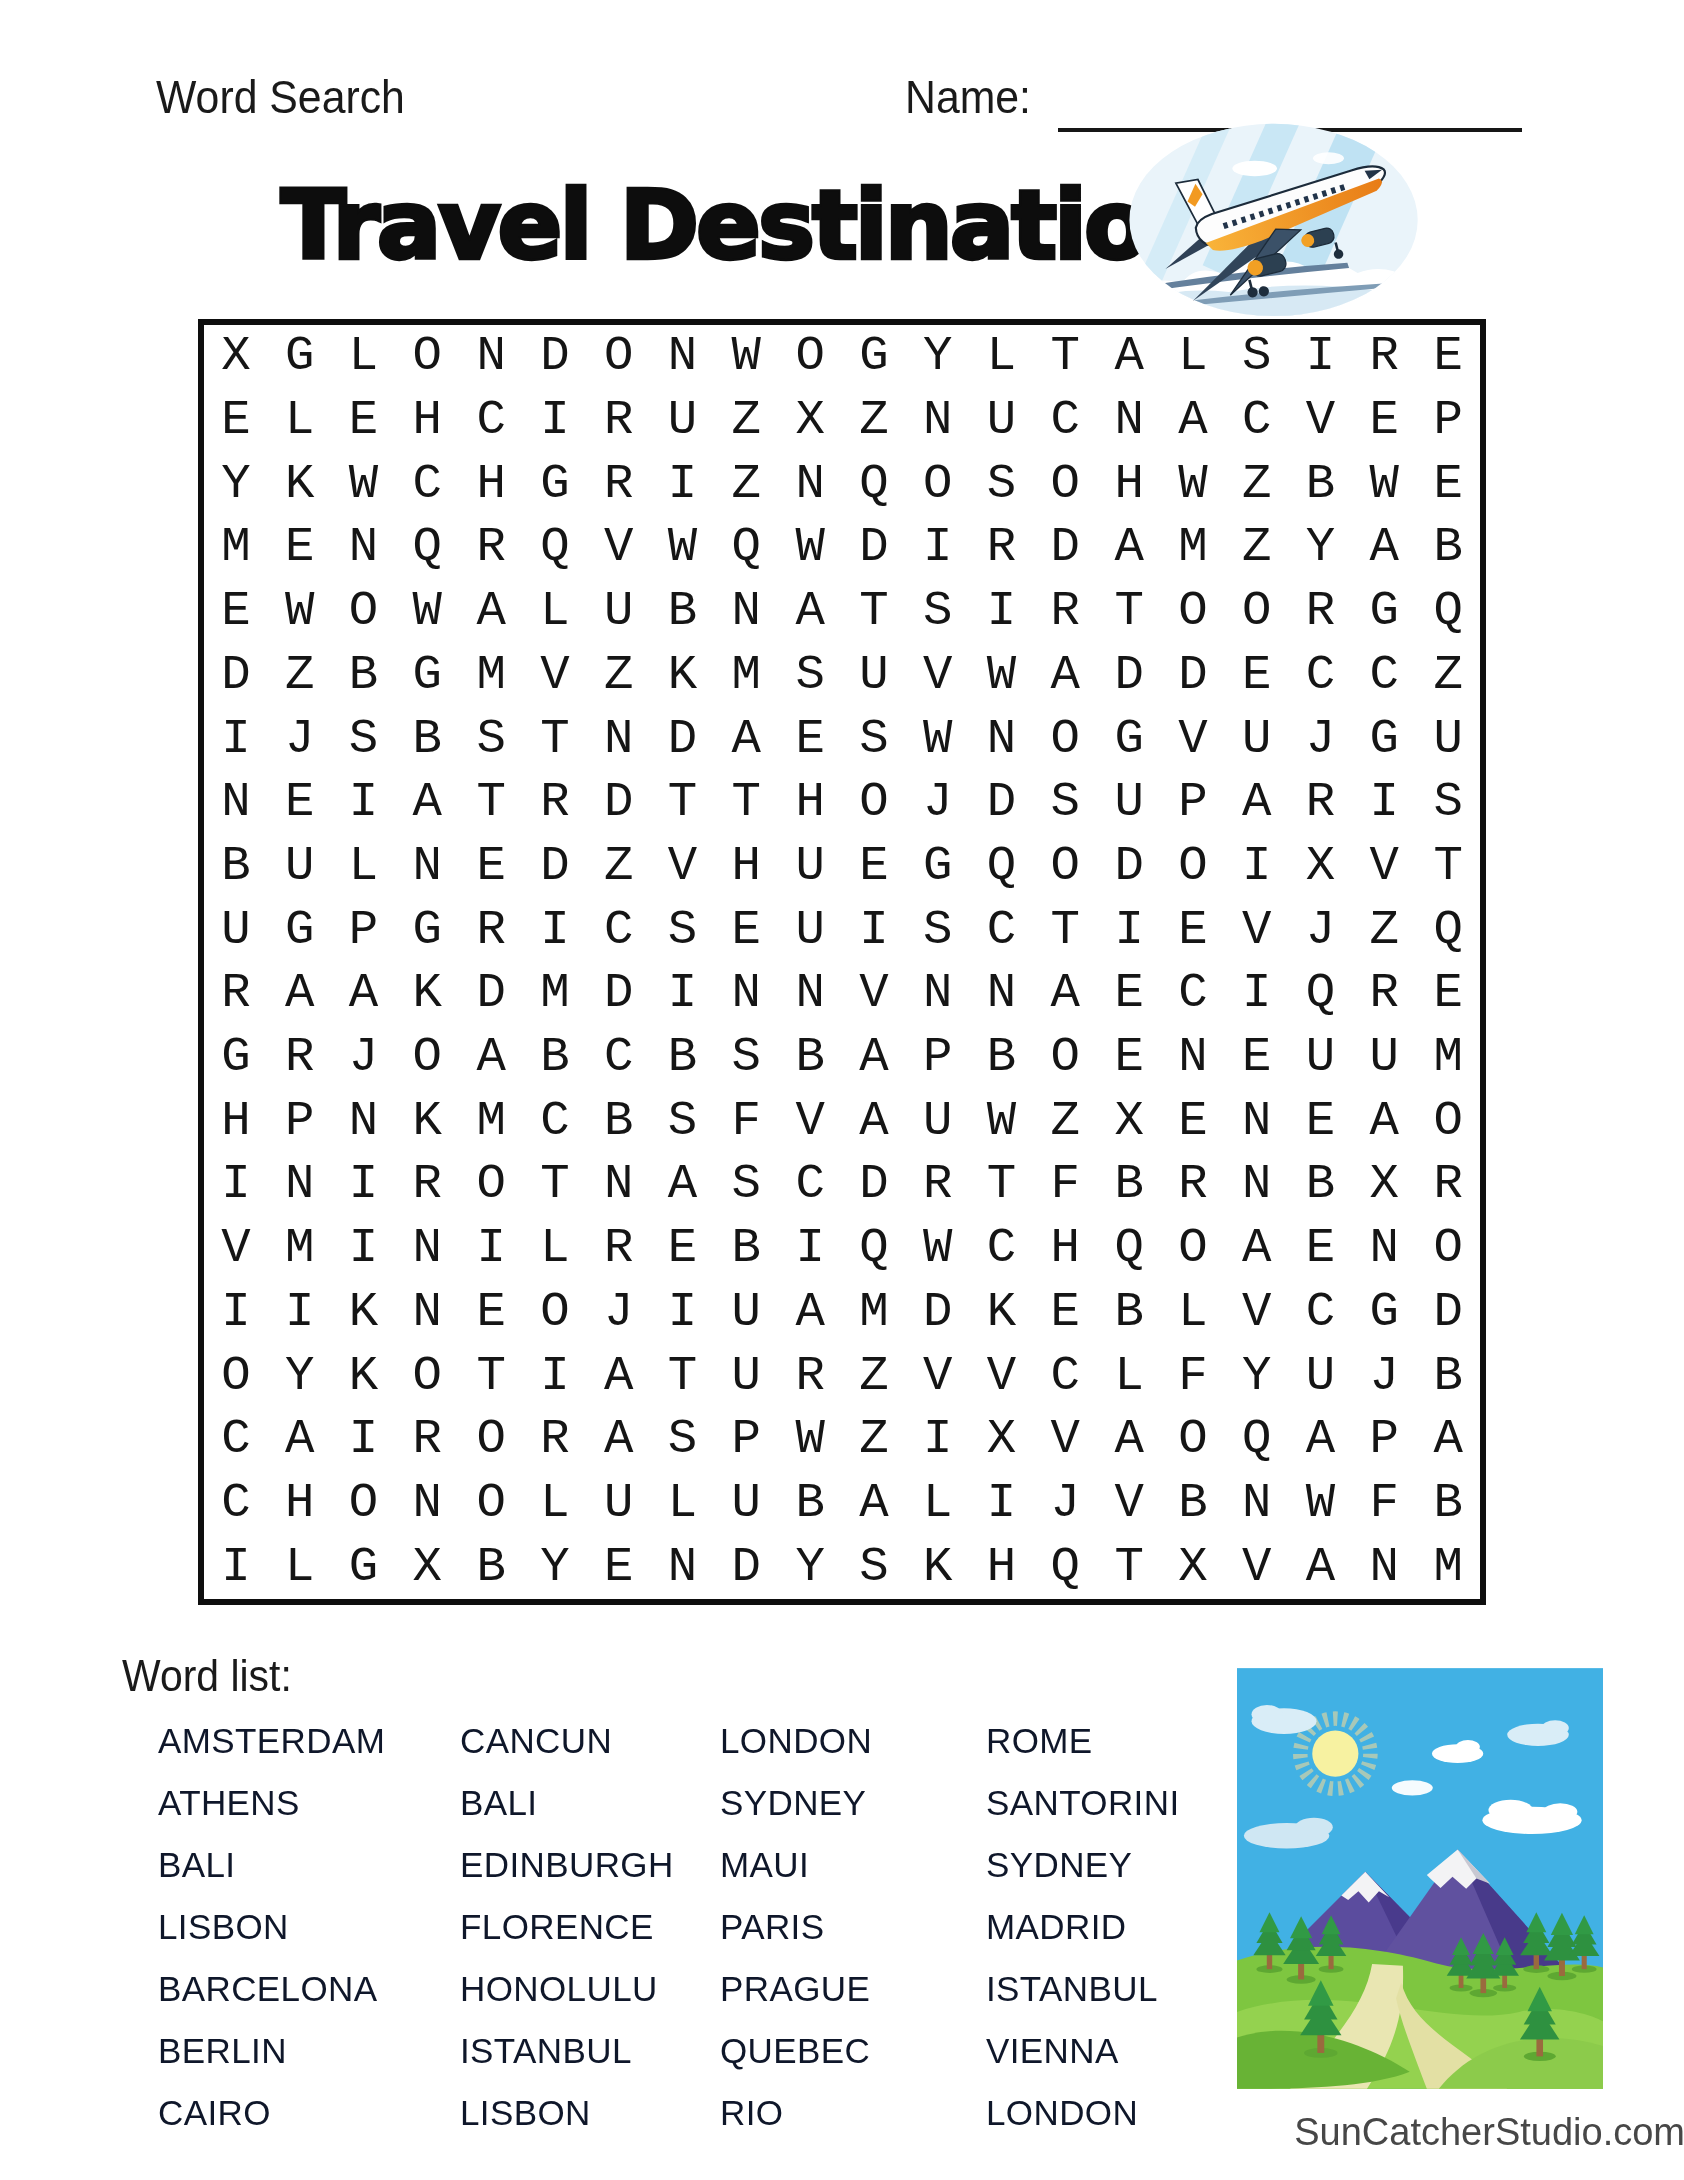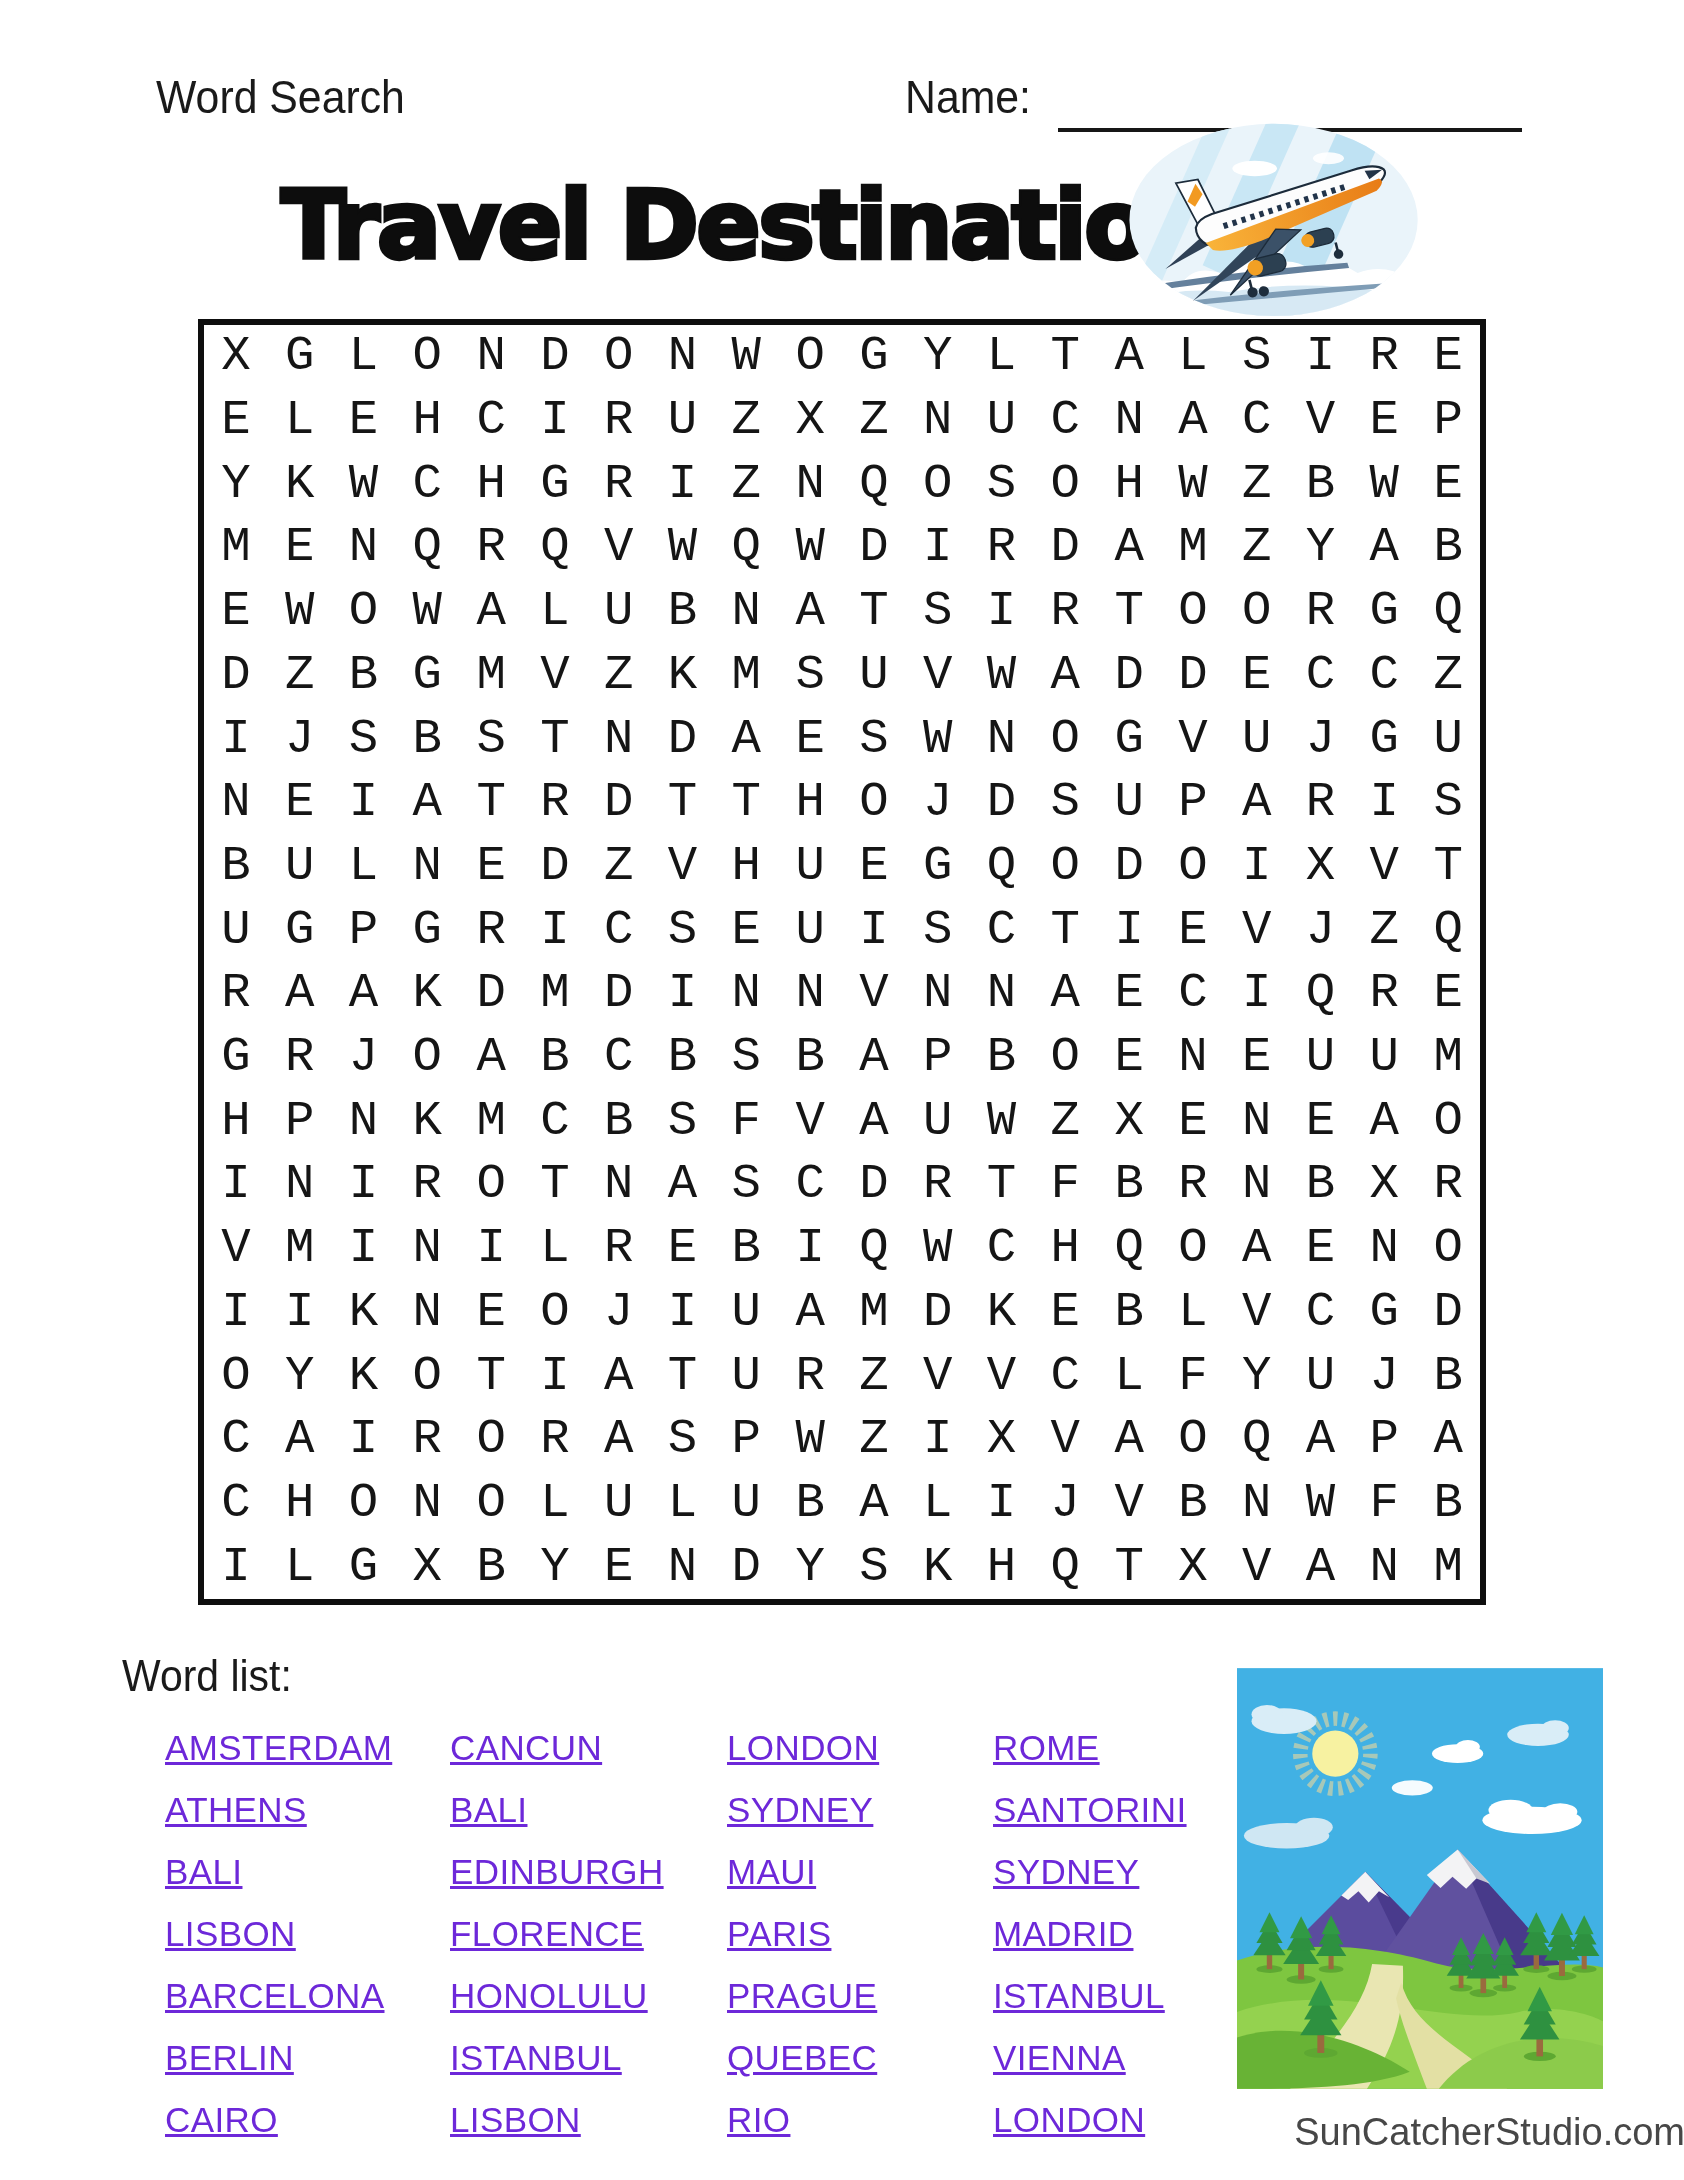--- a/index.html
+++ b/index.html
@@ -29,23 +29,23 @@
     border:6px solid #0e0e0e;box-sizing:border-box;background:#fff;
     display:grid;grid-template-columns:repeat(20,1fr);grid-template-rows:repeat(20,1fr);
   }
   .cell{
     display:flex;align-items:center;justify-content:center;
     font-family:"Liberation Mono",monospace;font-size:49px;color:#151515;line-height:1;
   }
   
   .wl-label{position:absolute;left:122px;top:1651px;font-size:44px;color:#1a1a1a;
     transform:scaleX(.93);transform-origin:left top;}
-  .wl-col{position:absolute;top:1710px;margin:7px;padding:0;list-style:none;
-    font-size:35px;line-height:62px;color:#6d28d9;letter-spacing:0.4px;text-decoration:underline;}
-  .wl-col.c1{left:158px;} .wl-col.c2{left:443px;} .wl-col.c3{left:720px;} .wl-col.c4{left:986px;}
+  .wl-col{position:absolute;top:1710px;margin:0;padding:0;list-style:none;
+    font-size:35px;line-height:62px;color:#0f172a;letter-spacing:0.4px;}
+  .wl-col.c1{left:158px;} .wl-col.c2{left:460px;} .wl-col.c3{left:720px;} .wl-col.c4{left:986px;}
   
   .landscape{position:absolute;left:1237px;top:1668px;width:366px;height:421px;}
   
   .footer{position:absolute;left:0;top:2111px;width:100%;text-align:right;
     font-size:38px;color:#474747;}
 </style>
 </head>
 <body>
 
 <div class="doc-type">Word Search</div>

